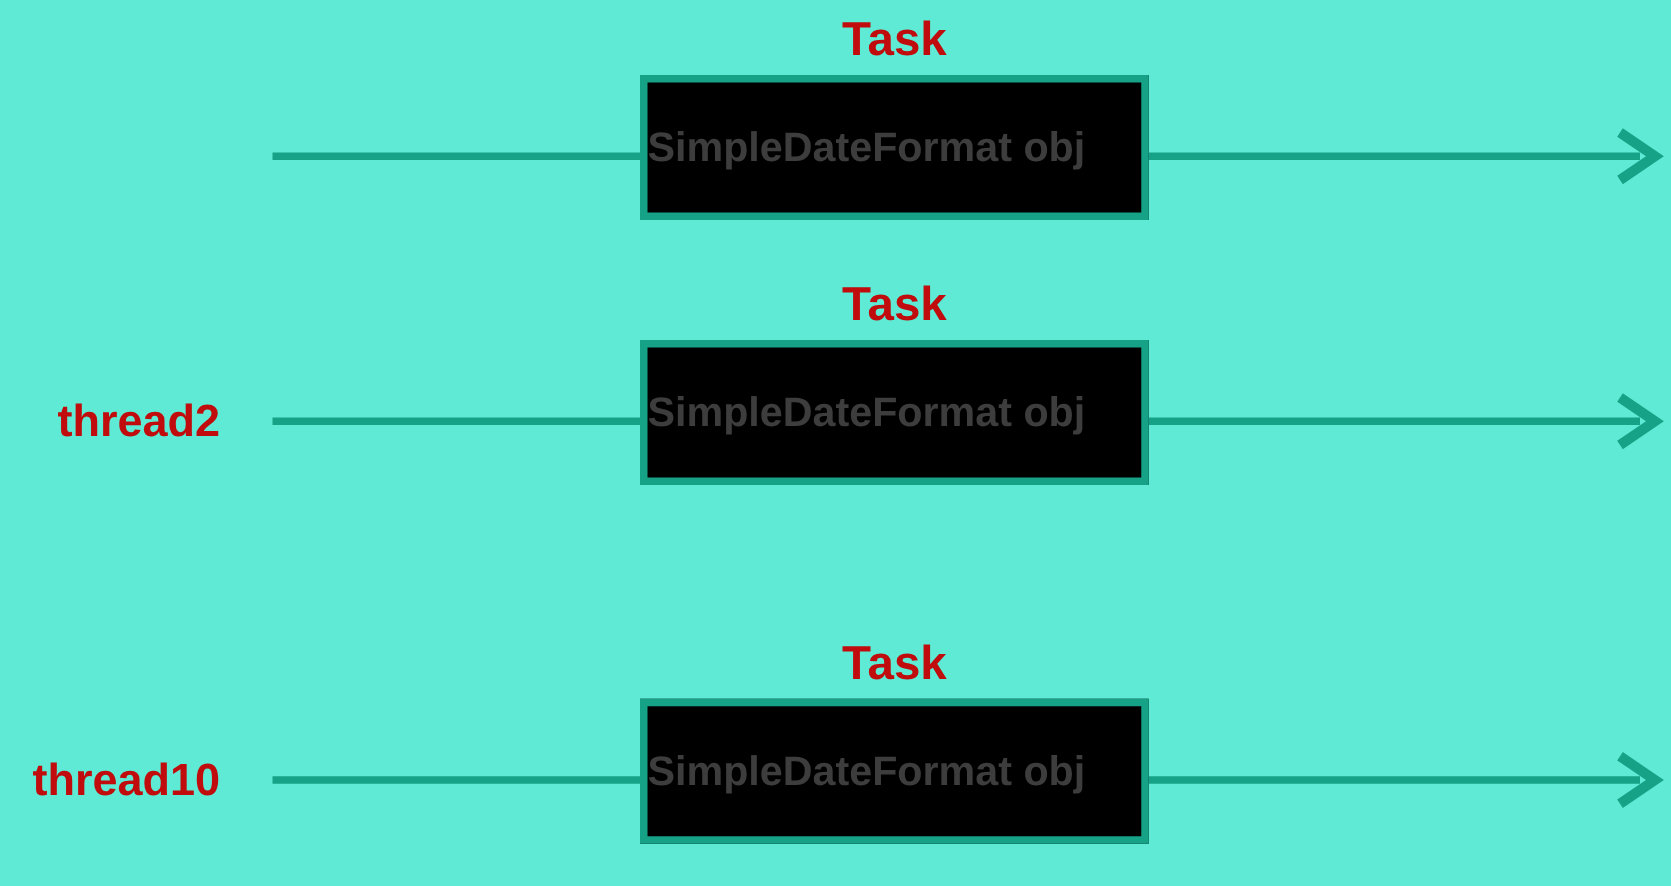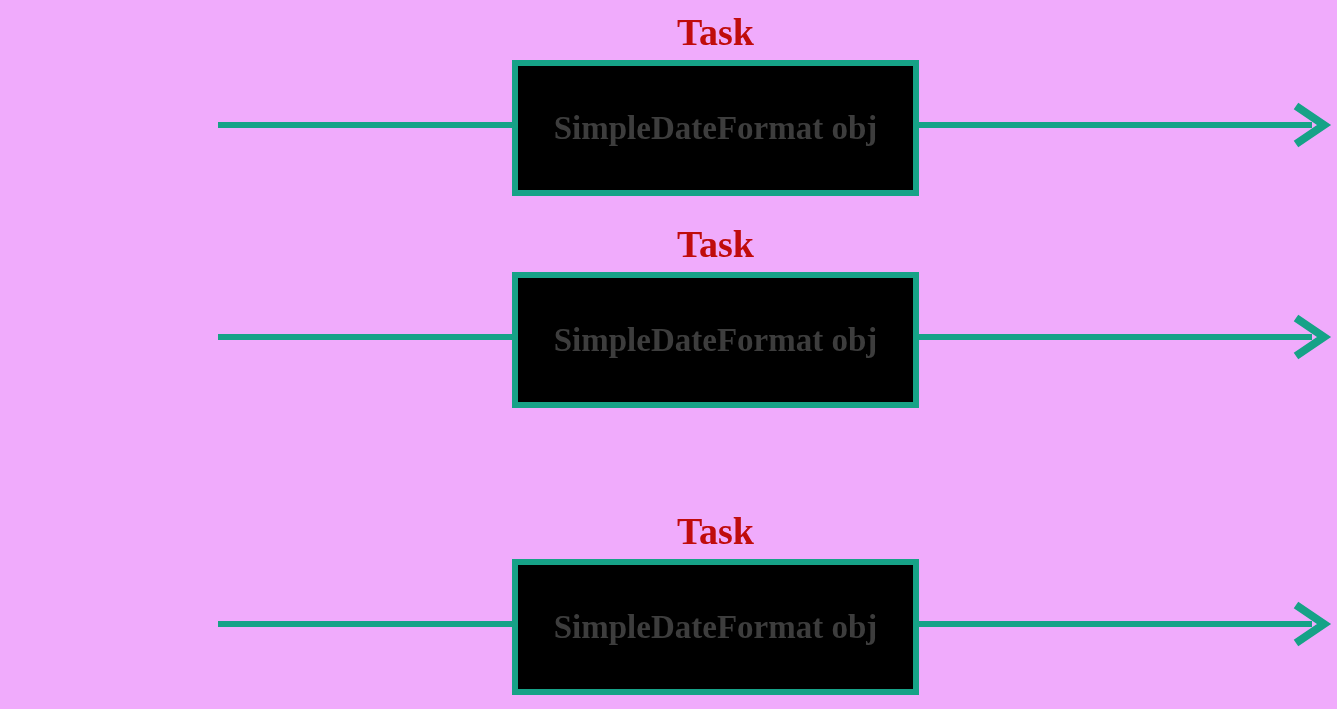--- a/index.html
+++ b/index.html
@@ -4,23 +4,23 @@
 <style>
   html, body {
     margin: 0;
     padding: 0;
     background: #000000;
   }
   #canvas {
     position: relative;
     width: 1337px;
     height: 709px;
-    background: #f0abfc;
+    background: #5eead4;
     overflow: hidden;
-    font-family: Liberation Serif, serif;
+    font-family: Liberation Sans, sans-serif;
   }
   .thread-row {
     position: absolute;
     left: 0;
     width: 1337px;
     height: 212px;
   }
   .row-1 { top: 0; }
   .row-2 { top: 212px; }
   .row-3 { top: 499px; }
@@ -48,27 +48,27 @@
     font-size: 36px;
     font-weight: bold;
     color: #c00c0c;
     white-space: nowrap;
   }
   .task-box {
     position: absolute;
     left: 512px;
     top: 60px;
     width: 407px;
-    height: 136px;
+    height: 116px;
     box-sizing: border-box;
     border: 6px solid #16a287;
     background: #000000;
     display: flex;
     align-items: center;
-    justify-content: center;
+    justify-content: flex-start;
   }
   .box-label {
     font-size: 33px;
     font-weight: bold;
     color: #3d3d3d;
     white-space: nowrap;
   }
   .arrow-svg {
     position: absolute;
     left: 0;
@@ -98,30 +98,32 @@
     </div>
   </div>
 
   <div class="thread-row row-2">
     <div class="task-label">Task</div>
     <svg class="arrow-svg" viewBox="0 0 1337 50">
       <line class="arrow-stroke" x1="218" y1="25" x2="515" y2="25" stroke-width="6"></line>
       <line class="arrow-stroke" x1="915" y1="25" x2="1312" y2="25" stroke-width="6"></line>
       <path class="arrow-stroke" d="M1296 6 L1324 25 L1296 44" stroke-width="8"></path>
     </svg>
+    <div class="thread-label">thread2</div>
     <div class="task-box">
       <span class="box-label">SimpleDateFormat obj</span>
     </div>
   </div>
 
   <div class="thread-row row-3">
     <div class="task-label">Task</div>
     <svg class="arrow-svg" viewBox="0 0 1337 50">
       <line class="arrow-stroke" x1="218" y1="25" x2="515" y2="25" stroke-width="6"></line>
       <line class="arrow-stroke" x1="915" y1="25" x2="1312" y2="25" stroke-width="6"></line>
       <path class="arrow-stroke" d="M1296 6 L1324 25 L1296 44" stroke-width="8"></path>
     </svg>
+    <div class="thread-label">thread10</div>
     <div class="task-box">
       <span class="box-label">SimpleDateFormat obj</span>
     </div>
   </div>
 
 </div>
 
 </body></html>

